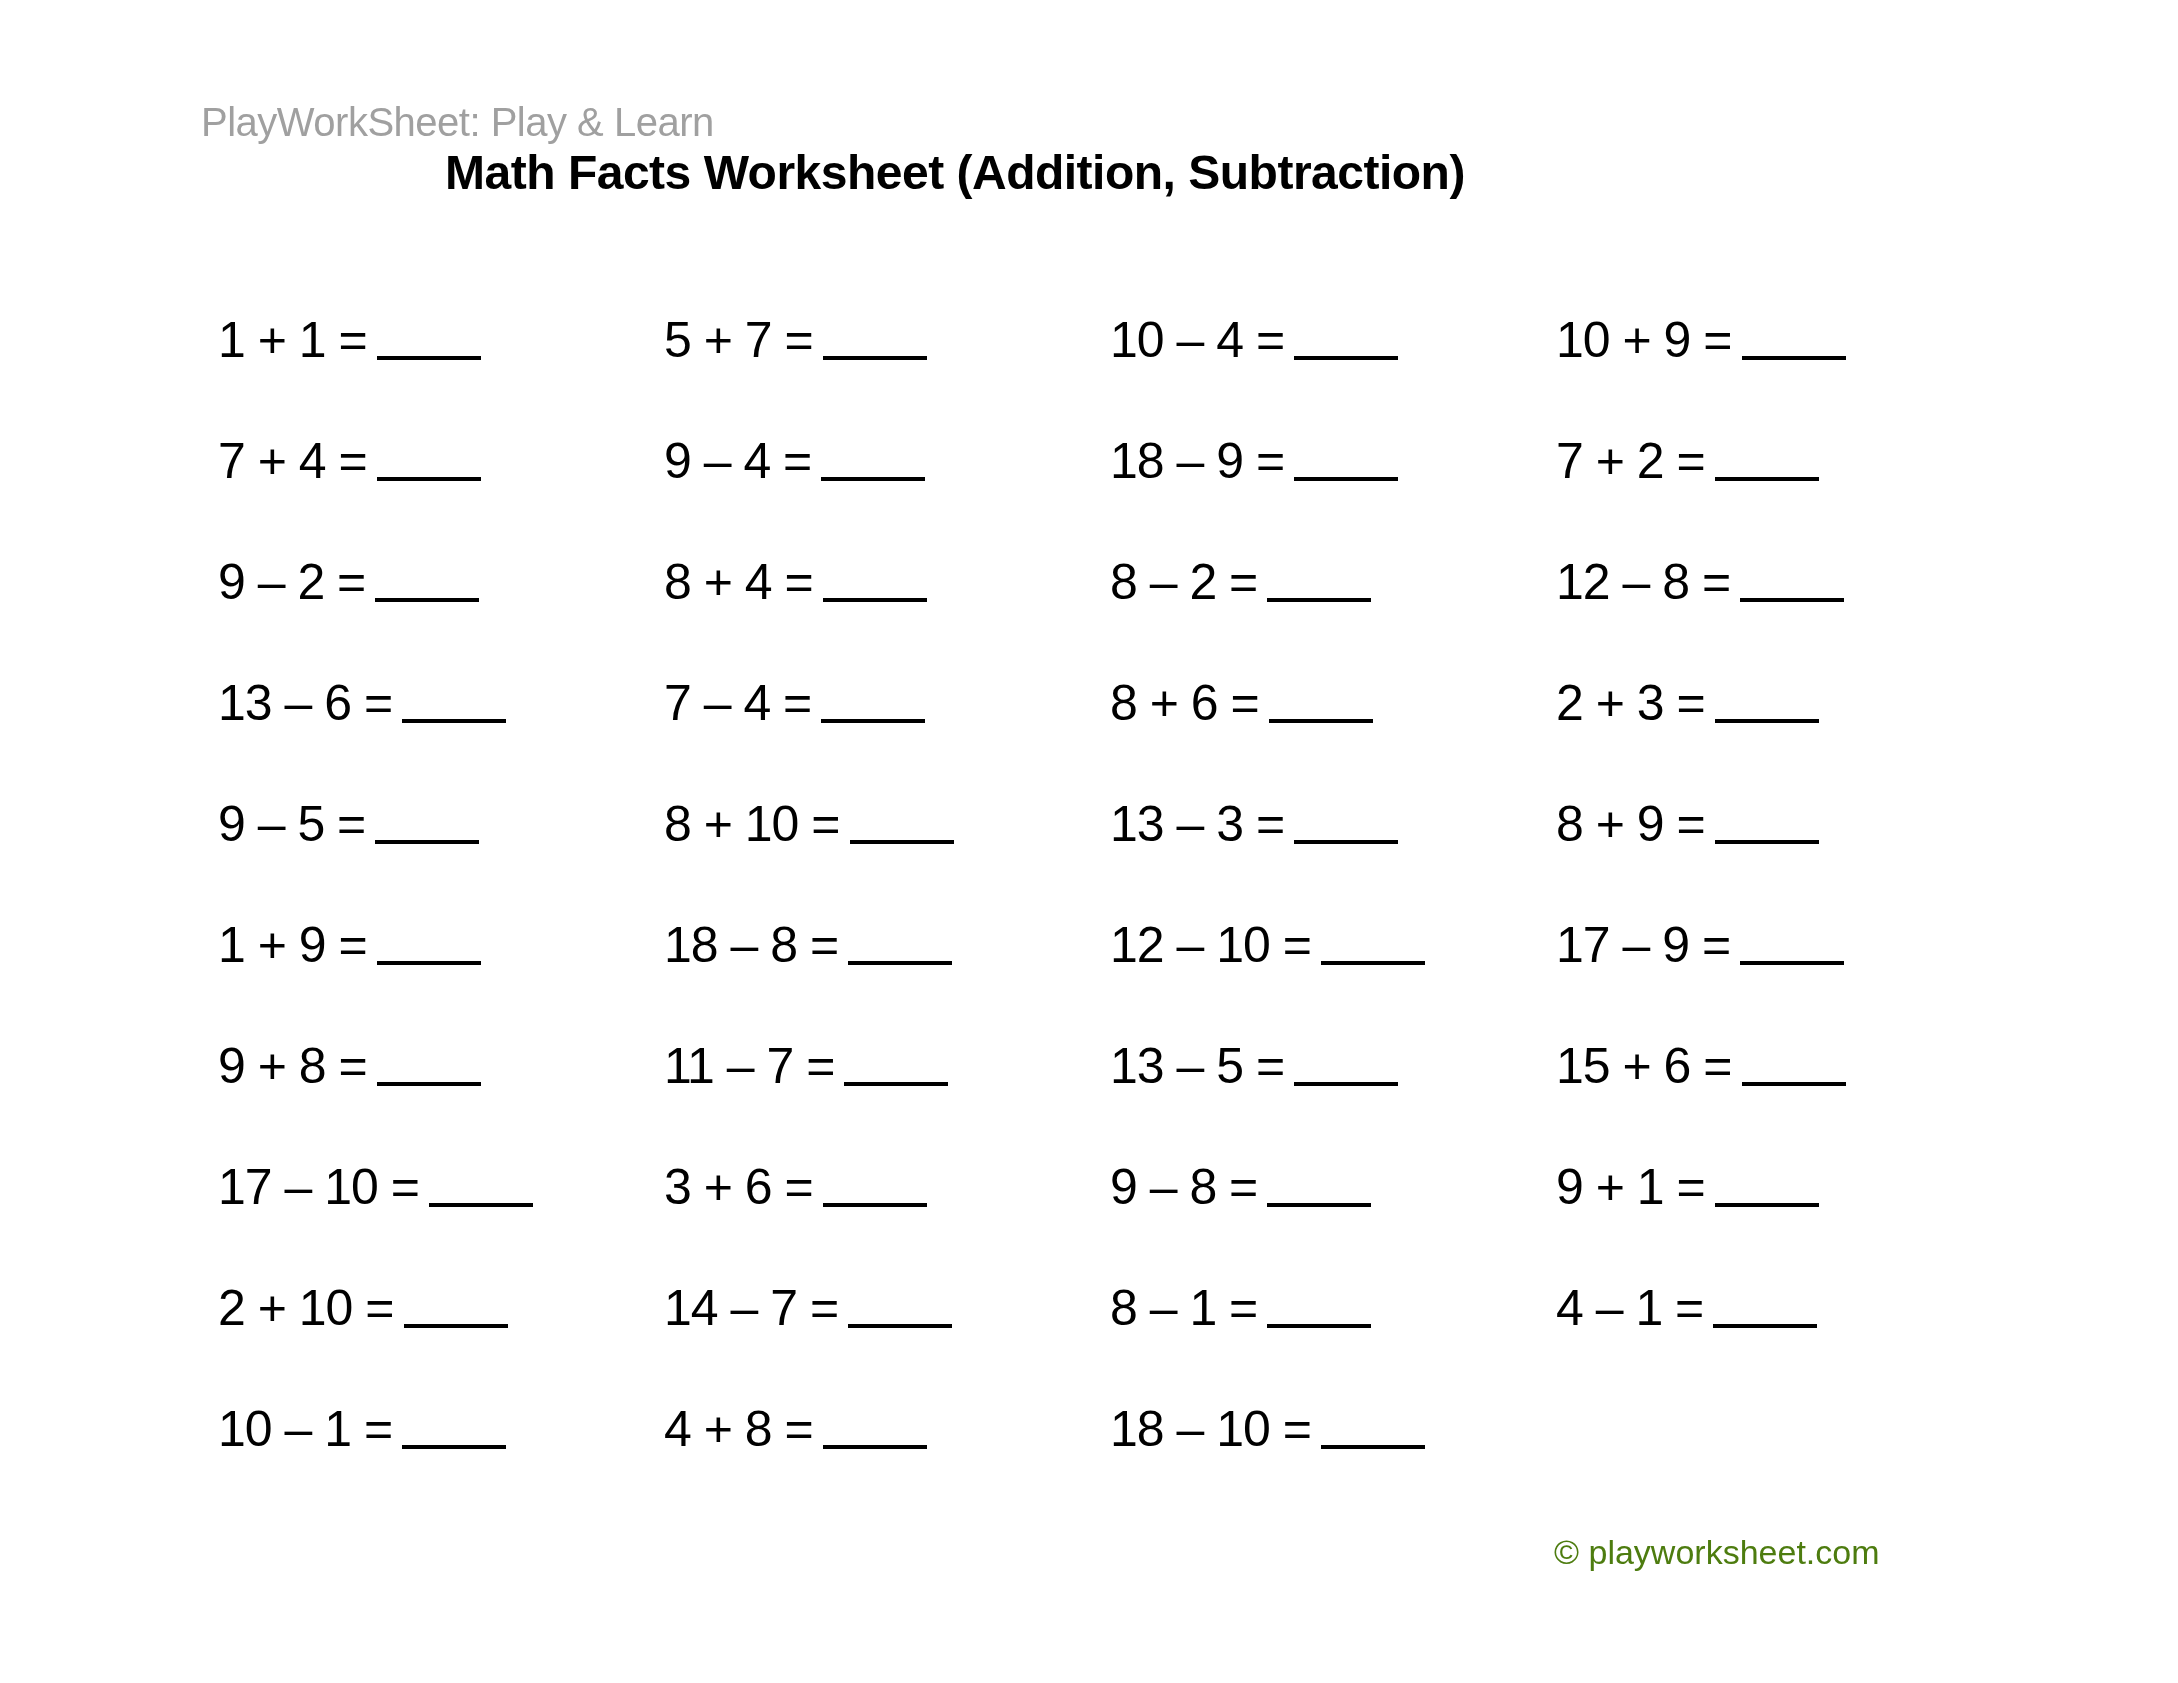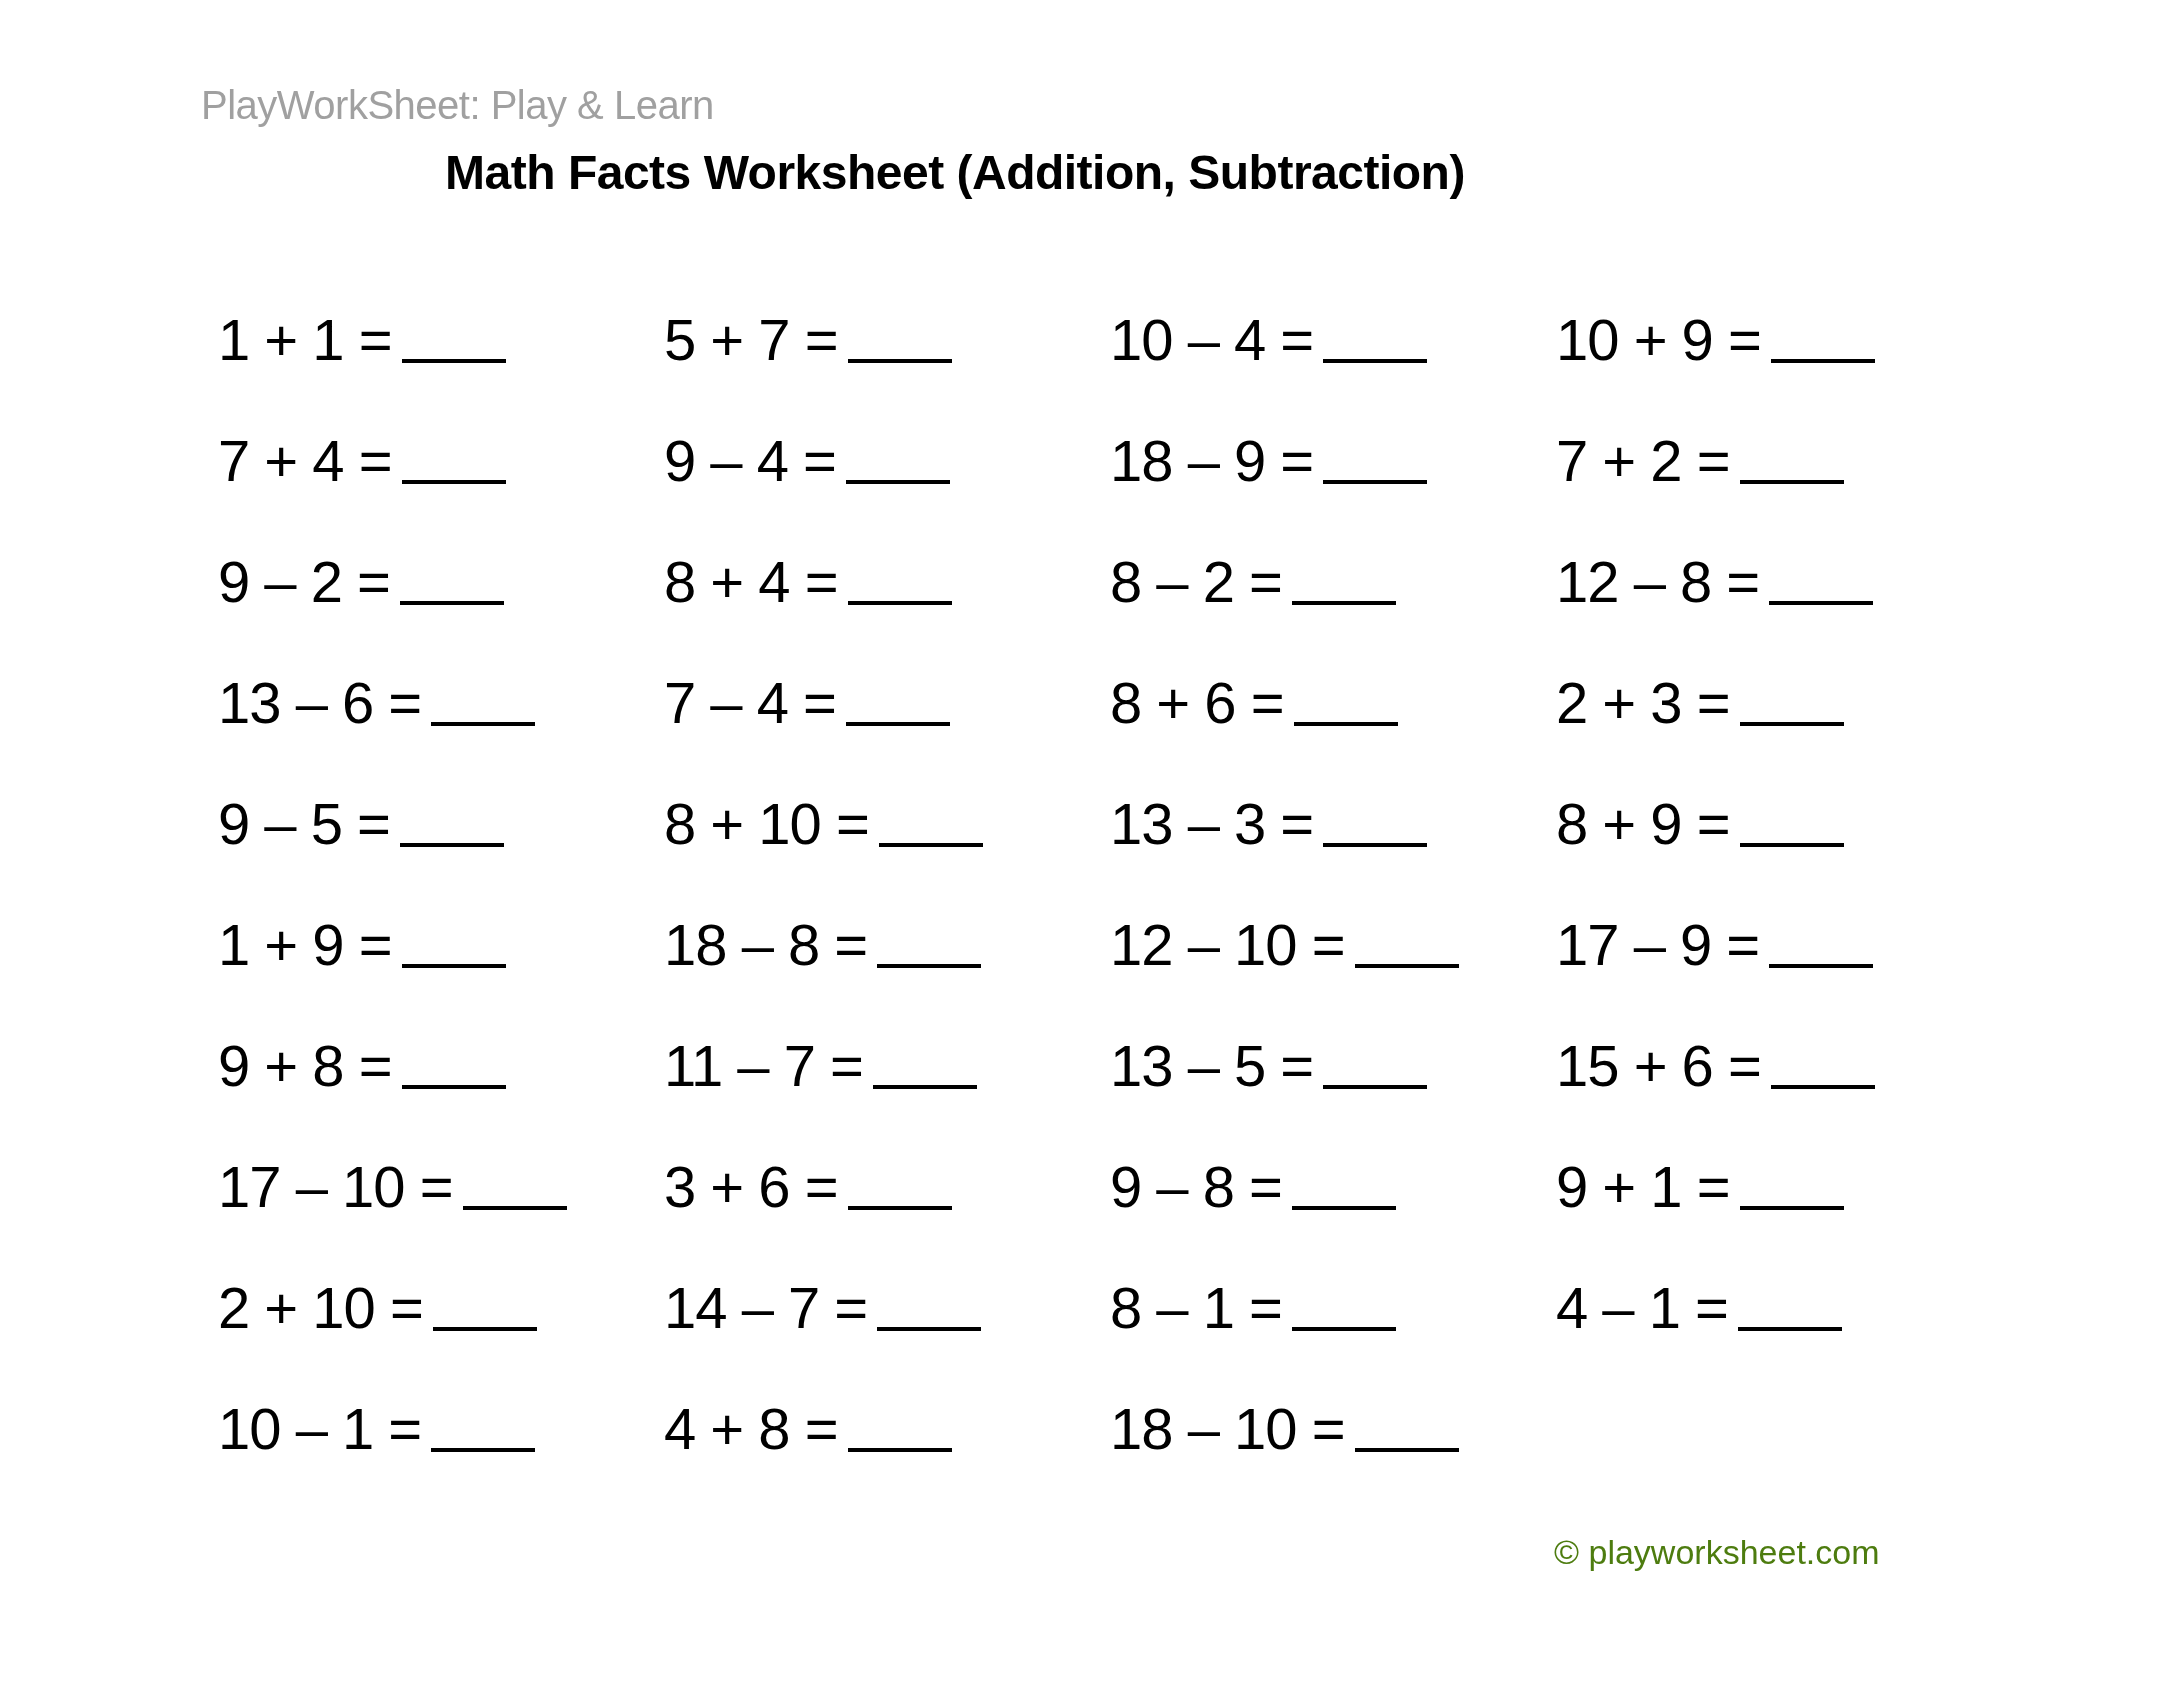--- a/index.html
+++ b/index.html
@@ -16,21 +16,21 @@
     color: #000000;
   }
   .page {
     position: absolute;
     inset: 0;
     background: #ffffff;
   }
   .brand {
     position: absolute;
     left: 201px;
-    top: 83px;
+    top: 100px;
     font-size: 40px;
     letter-spacing: -0.5px;
     color: #a0a0a0;
     white-space: nowrap;
   }
   .title {
     position: absolute;
     left: 0;
     top: 145px;
     width: 1910px;
@@ -44,21 +44,21 @@
   .grid {
     position: absolute;
     left: 218px;
     top: 279px;
     display: grid;
     grid-template-columns: repeat(4, 446px);
     grid-auto-rows: 121px;
     align-items: center;
   }
   .cell {
-    font-size: 58px;
+    font-size: 50px;
     letter-spacing: -1px;
     white-space: nowrap;
   }
   .expr {
     display: inline;
   }
   .blank {
     display: inline-block;
     width: 104px;
     margin-left: 10px;

